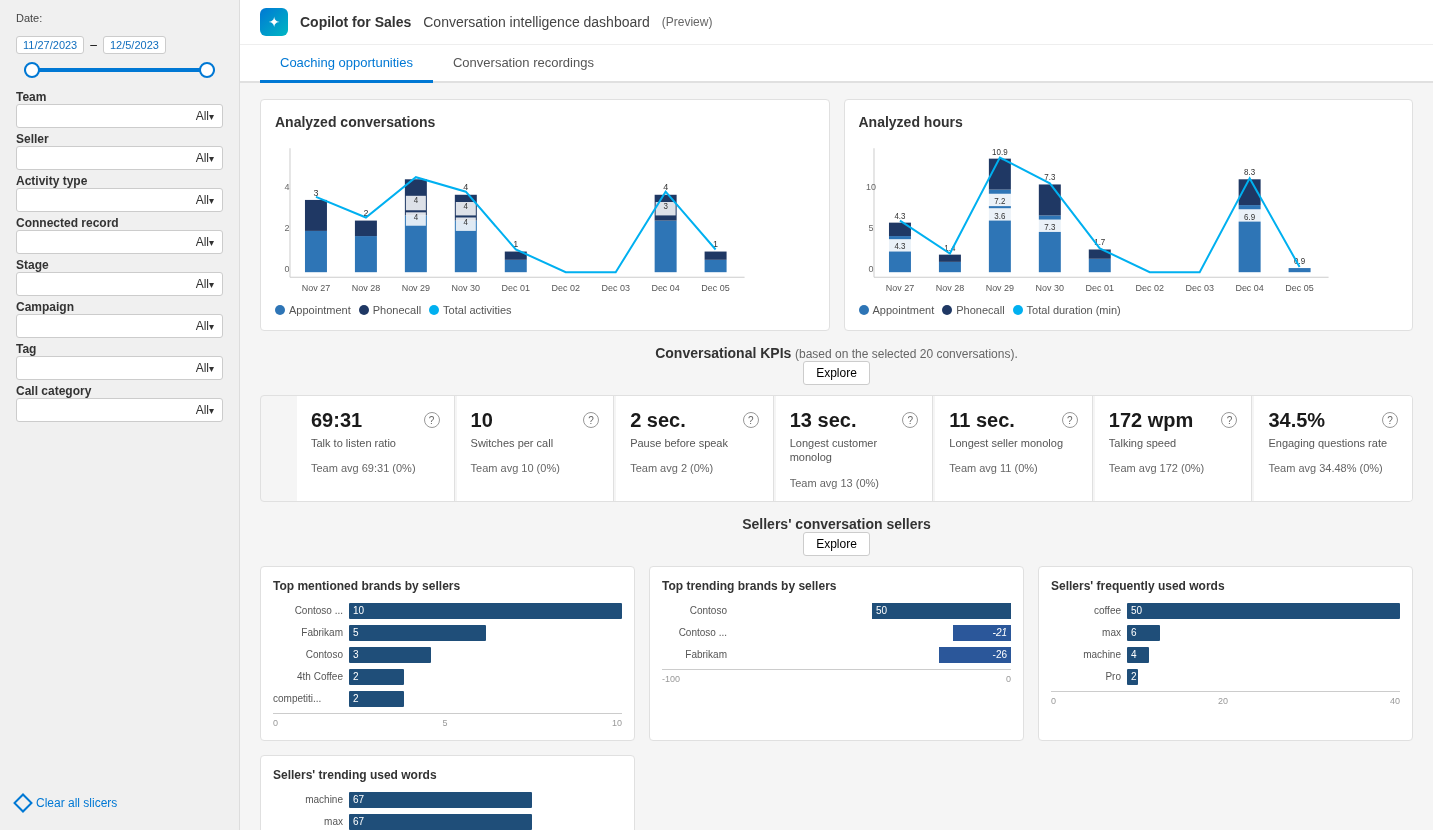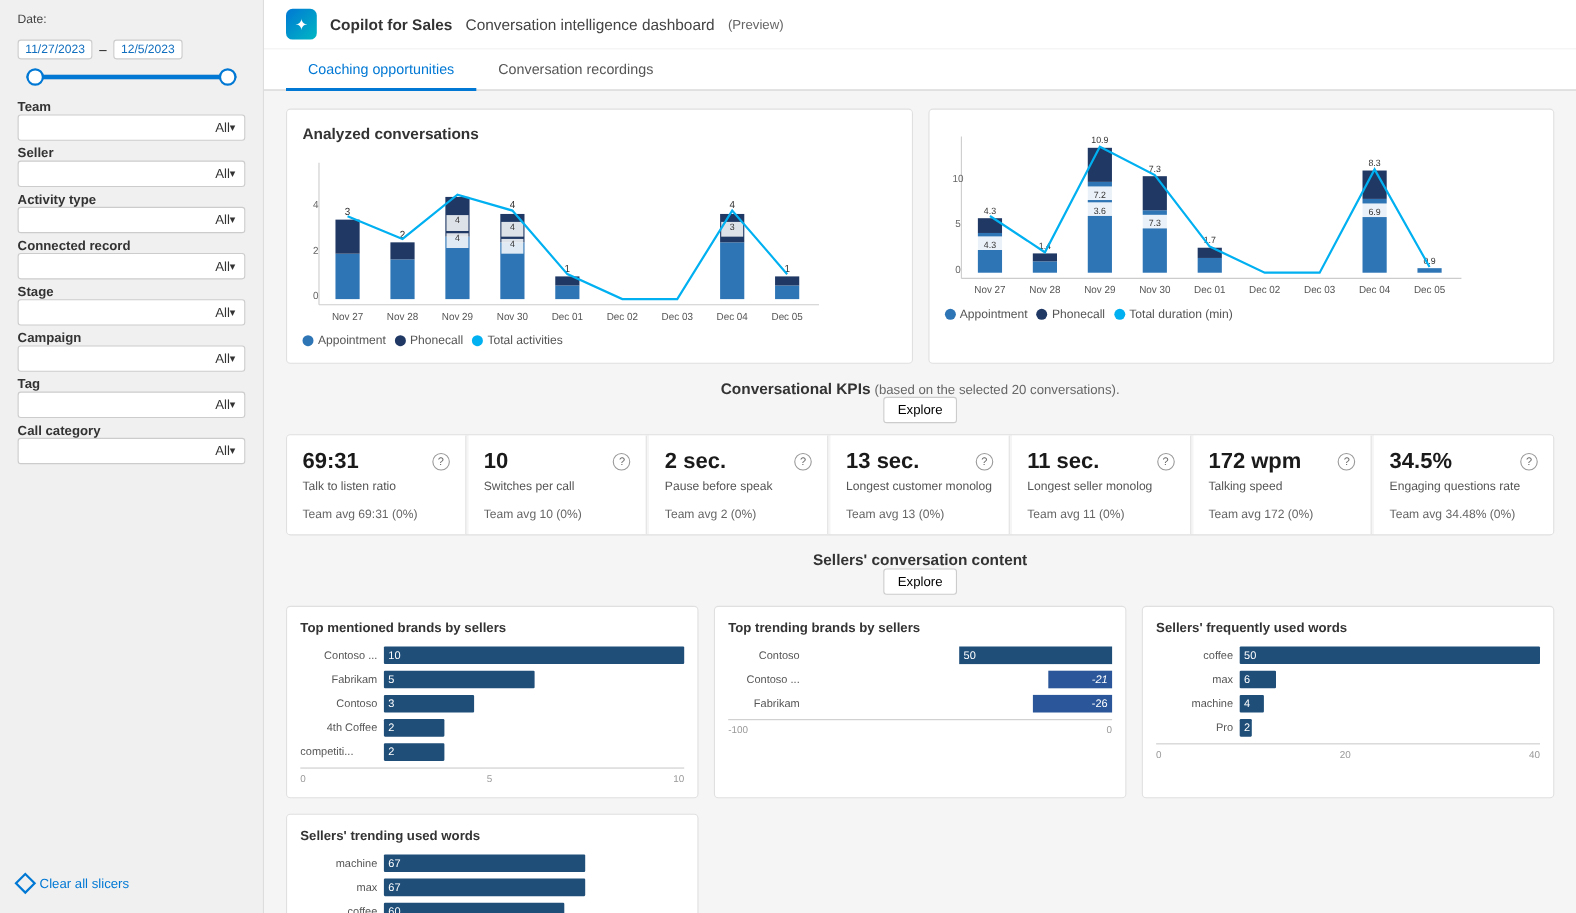--- a/index.html
+++ b/index.html
@@ -57,21 +57,21 @@
     .chart-legend { display: flex; gap: 8px; margin-top: 6px; }
     .legend-item { display: flex; align-items: center; gap: 4px; font-size: 11px; color: #555; }
     .legend-dot { width: 10px; height: 10px; border-radius: 50%; }
 
     
     .section-header { display: flex; align-items: center; justify-content: space-between; margin-bottom: 10px; flex-direction: column; }
     .section-title { font-size: 14px; font-weight: 600; color: #333; }
     .section-subtitle { font-size: 12px; color: #666; font-weight: normal; }
     .explore-btn { border: 1px solid #ccc; background: white; padding: 4px 12px; font-size: 12px; cursor: pointer; border-radius: 3px; }
 
-    .kpi-grid { display: grid; grid-template-columns: repeat(7, 1fr); gap: 2px; border: 1px solid #e0e0e0; border-radius: 4px; overflow: hidden; }
+    .kpi-grid { display: grid; grid-template-columns: repeat(7, 1fr); gap: 2px; border: 1px solid #e0e0e0; border-radius: 4px; overflow: hidden; padding-left: 36px; }
     .kpi-card { padding: 12px 14px; border-right: 1px solid #e0e0e0; background: white; }
     .kpi-card:last-child { border-right: none; }
     .kpi-header { display: flex; align-items: center; justify-content: space-between; margin-bottom: 4px; }
     .kpi-value { font-size: 20px; font-weight: 700; color: #1a1a1a; line-height: 1.2; }
     .kpi-label { font-size: 11px; color: #555; line-height: 1.3; margin-bottom: 12px; }
     .kpi-avg { font-size: 11px; color: #666; margin-top: auto; }
     .help-icon { width: 16px; height: 16px; border: 1px solid #999; border-radius: 50%; display: flex; align-items: center; justify-content: center; font-size: 10px; color: #666; cursor: pointer; }
 
     
     .sellers-grid { display: grid; grid-template-columns: repeat(3, 1fr); gap: 14px; }
@@ -262,20 +262,21 @@
               <span>Phonecall</span>
             </div>
           <div class="legend-item">
               <div class="legend-dot" style="background:#00b0f0"></div>
               <span>Total activities</span>
             </div>
         </div>
       </div>
 
       <div class="card">
+        <div class="card-title">Analyzed hours</div>
         <div class="chart-area">
           <svg class="chart-svg" viewBox="0 0 540 155" preserveAspectRatio="none">
 
             <rect x="30" y="95" width="22" height="35" fill="#2e75b6"></rect>
             <rect x="30" y="82" width="22" height="13" fill="#1f3864"></rect>
             <text x="41" y="78" text-anchor="middle" font-size="8" fill="#333">4.3</text>
 
             <rect x="28" y="98" width="26" height="12" fill="white" opacity="0.9"></rect>
             <text x="41" y="108" text-anchor="middle" font-size="8" fill="#333">4.3</text>
 
@@ -409,21 +410,21 @@
       <div class="help-icon">?</div>
     </div>
     <div class="kpi-label">Engaging questions rate</div>
     <div class="kpi-avg">Team avg 34.48%  (0%)</div>
   </div>
         </div>
     </div>
 
     <div>
       <div class="section-header">
-        <span class="section-title">Sellers' conversation content</span>
+        <span class="section-title">Sellers' conversation sellers</span>
         <button class="explore-btn">Explore</button>
       </div>
       <div class="sellers-grid" id="sellers-grid">
           <div class="sellers-card">
     <div class="sellers-card-title">Top mentioned brands by sellers</div>
     <div class="bar-chart">
       <div class="bar-row">
         <div class="bar-label" style="text-align:right;width:70px;">Contoso ...</div>
         <div class="bar-container">
           <div class="bar-fill" style="width:100%;">

